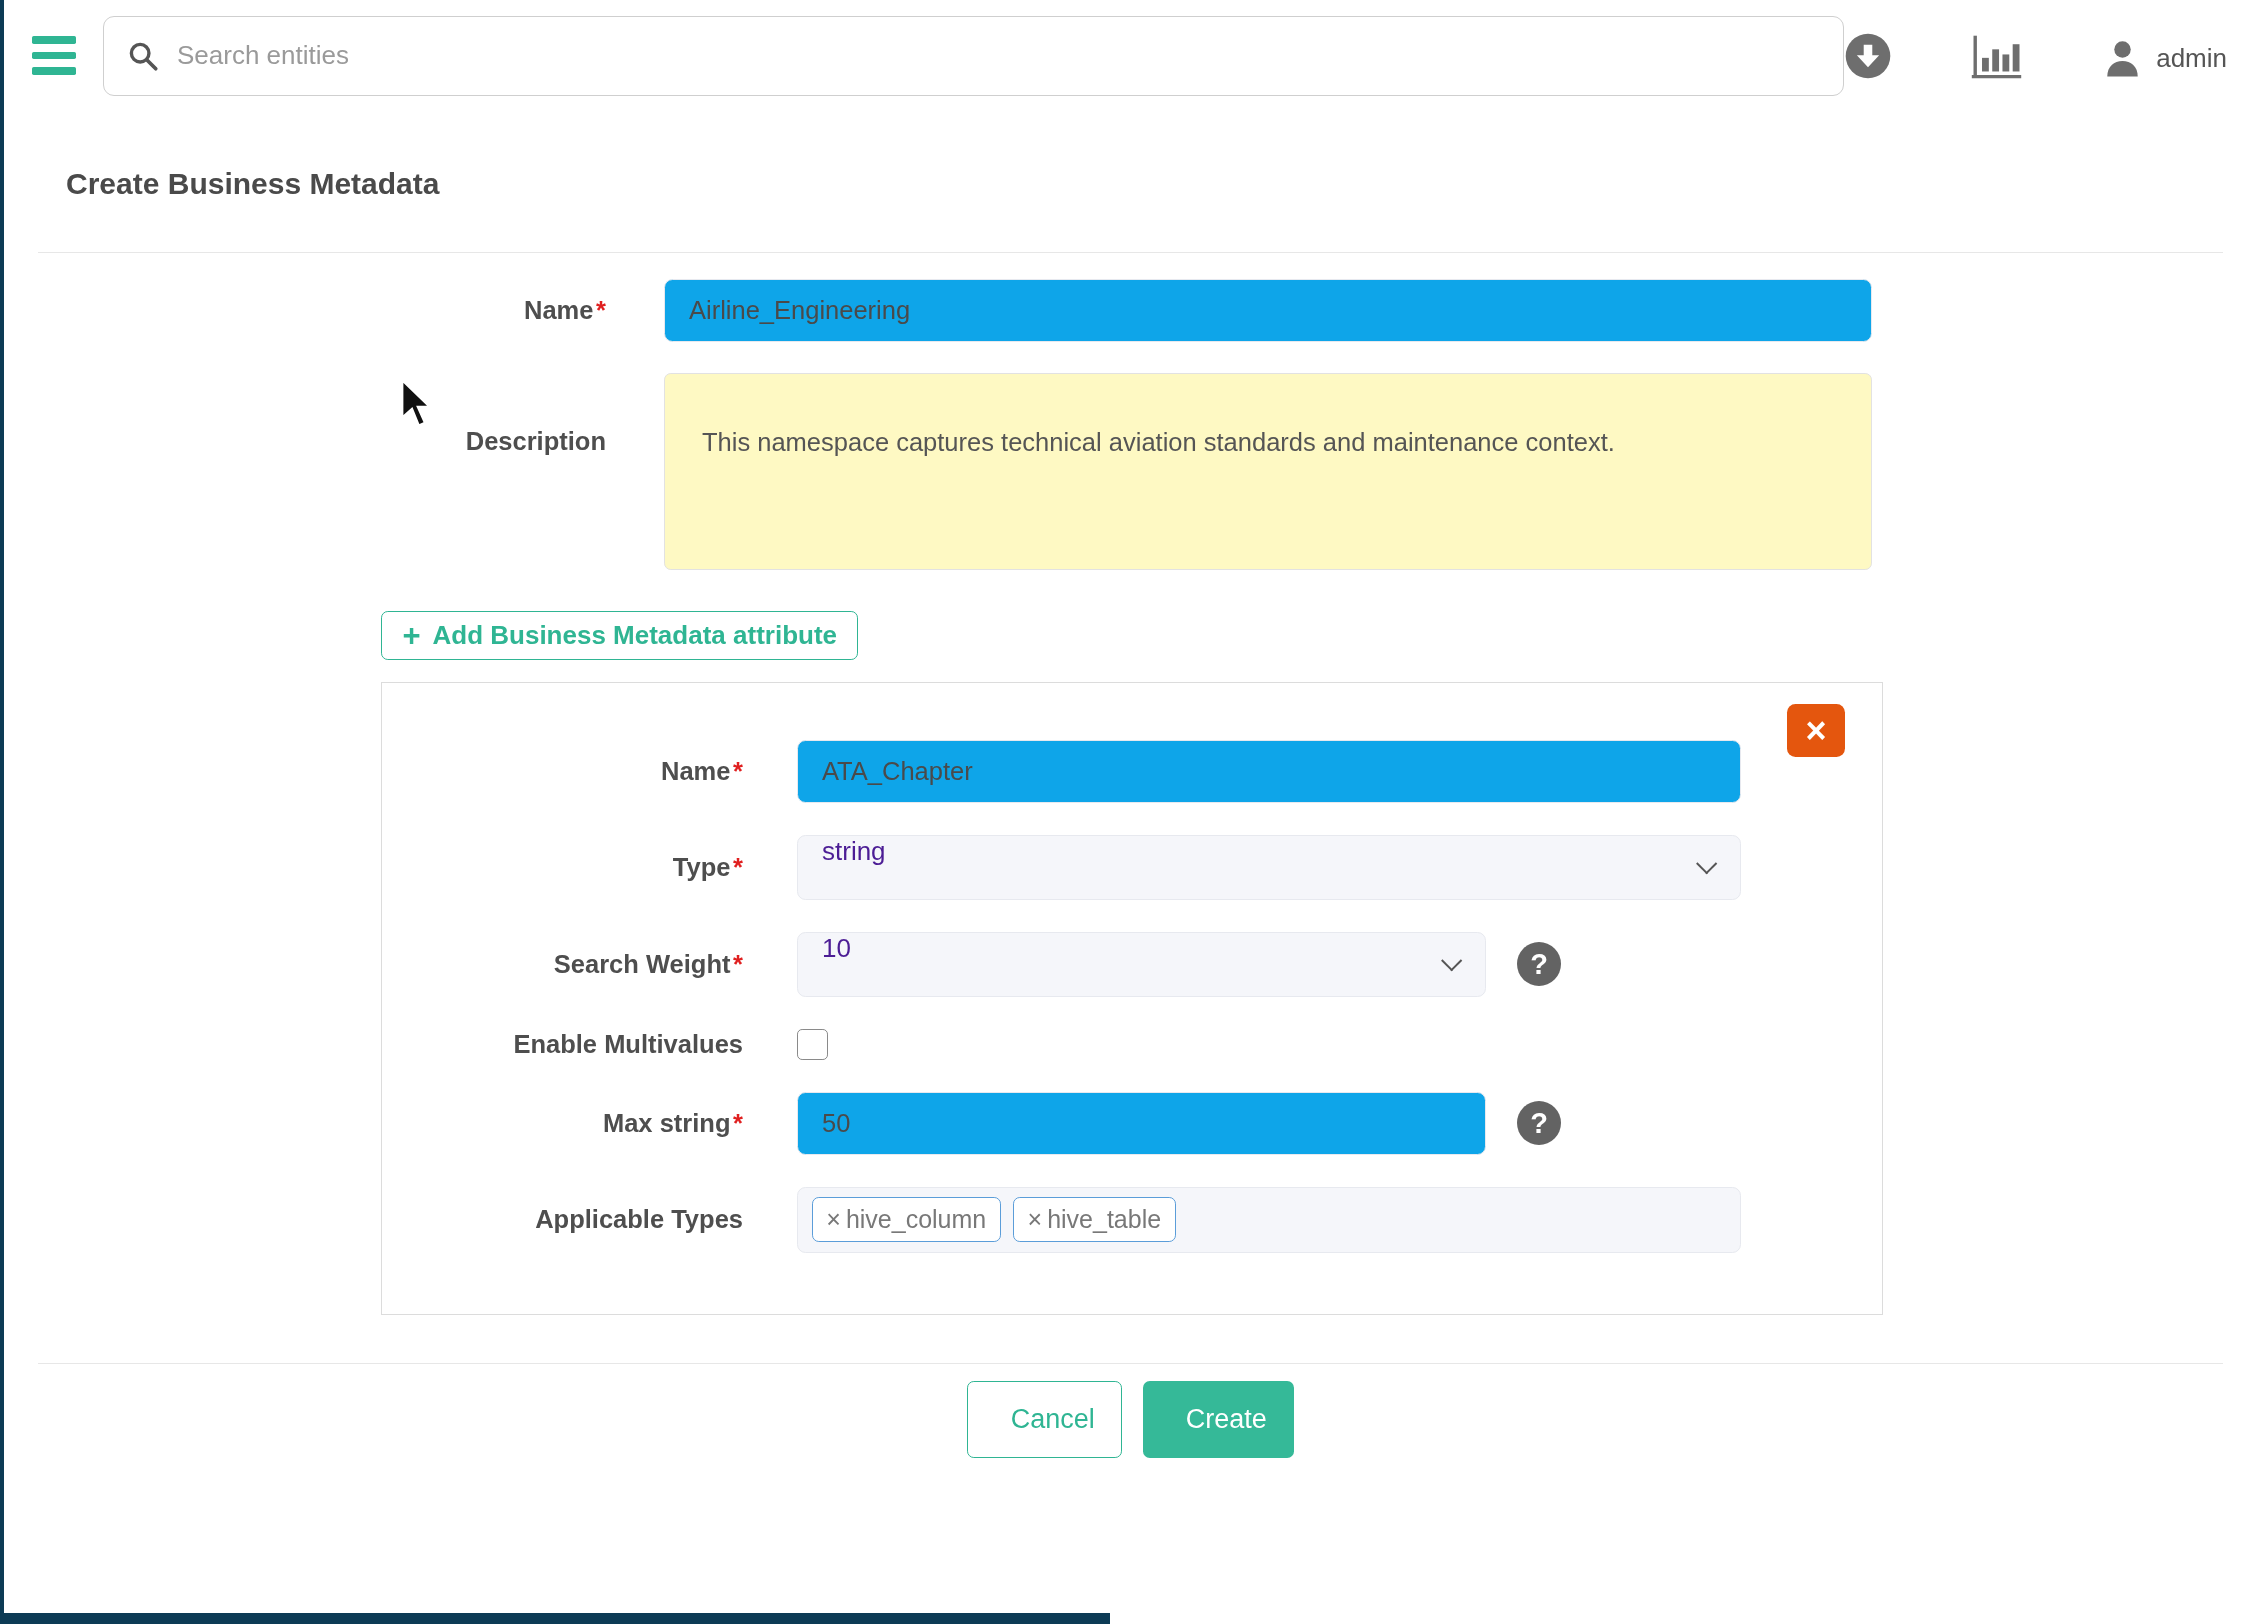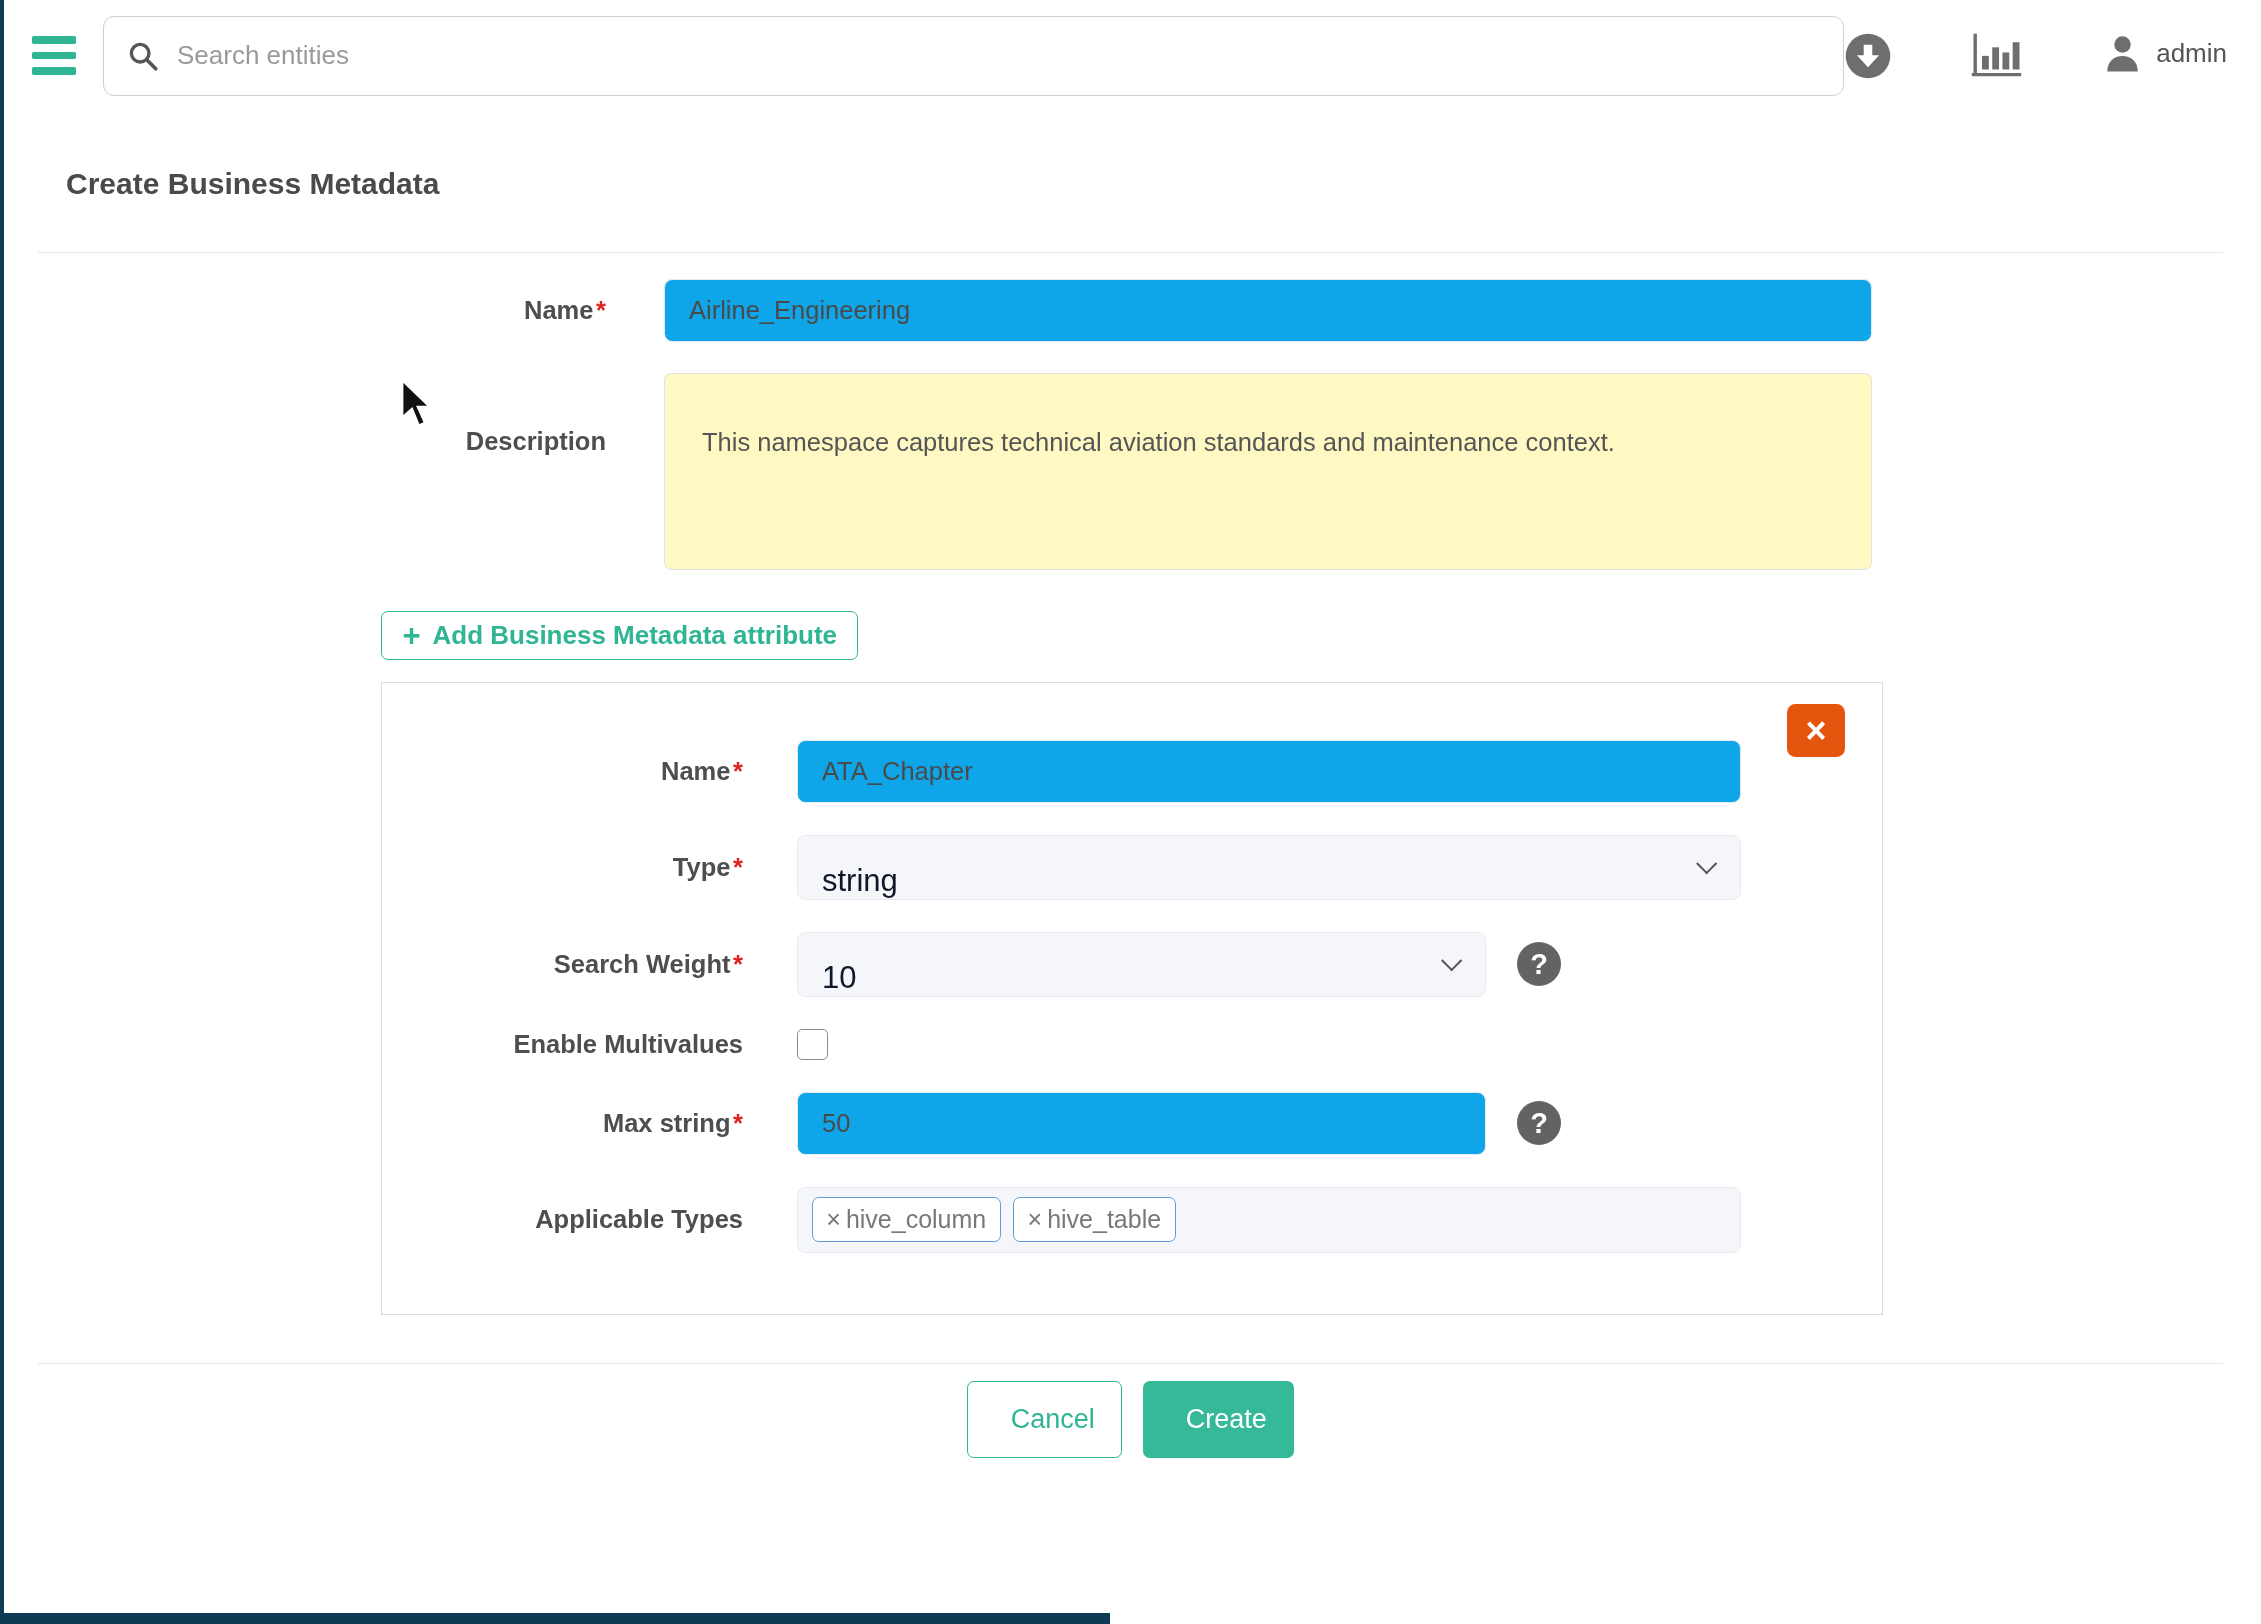--- a/index.html
+++ b/index.html
@@ -12,21 +12,21 @@
 
   
   .topbar { display:flex; align-items:center; height:111px; padding:0 34px 0 32px; background:#fff; }
   .hamburger { display:flex; flex-direction:column; gap:7.7px; cursor:pointer; margin-right:27px; }
   .hamburger b { display:block; width:44px; height:7.7px; border-radius:1.7px; background:#2fb593; }
   .search-box { width:1742px; height:80px; border:1.7px solid #cfcfcf; border-radius:11px;
                 display:flex; align-items:center; padding:0 22px; gap:17px; background:#fff; }
   .search-box input { border:none; outline:none; flex:1; font-size:26px; color:#444;
                       font-family:"Liberation Sans", sans-serif; }
   .search-box input::placeholder { color:#9a9a9a; }
-  .topbar-icons { display:flex; align-items:flex-start; margin-left:auto; gap:78px; }
+  .topbar-icons { display:flex; align-items:flex-end; margin-left:auto; gap:78px; }
   .icon-btn { display:flex; align-items:center; gap:12px; cursor:pointer; }
   .admin-label { font-size:26px; color:#555; }
 
   
   main { padding:0 38px; position:relative; }
   .page-title { font-size:30px; font-weight:700; color:#4a4a4a; margin:56px 0 0 28px; }
   .title-divider { border:none; border-top:1.7px solid #e7e7e7; margin:51px 0 0 0; }
 
   
   .form-area { margin-top:25.5px; }
@@ -54,21 +54,21 @@
   .remove-attr-btn { position:absolute; top:21px; right:37px; width:58px; height:53px;
                      background:#e4560e; border:none; border-radius:8.5px; color:#fff;
                      font-size:36px; font-weight:900; line-height:53px; text-align:center; cursor:pointer; }
   .attr-rows { margin-top:36px; }
   .arow { display:grid; grid-template-columns:361px 1004px; column-gap:54px; align-items:center; }
   .arow + .arow { margin-top:32px; }
   .ctl { display:flex; align-items:center; gap:31px; }
   .w-full { width:944px; }
   .w-short { width:689px; }
   .select-like { height:65px; background:#f5f6fa; border:1.7px solid #e7e9ef; border-radius:8.5px;
-                 display:flex; align-items:flex-end; padding:0 24px; font-size:31px; color:#0f172a;
+                 display:flex; align-items:flex-start; padding:0 24px; font-size:26px; color:#4c1d95;
                  cursor:pointer; position:relative; }
   .chev { width:15.3px; height:15.3px; border-right:2.6px solid #555; border-bottom:2.6px solid #555;
           transform:rotate(45deg) translate(-2.6px,-2.6px); position:absolute; right:25.5px; top:24px; }
   .help-icon { width:44px; height:44px; border-radius:50%; background:#636363; color:#fff;
                font-size:29px; font-weight:700; display:flex; align-items:center; justify-content:center;
                flex:0 0 auto; cursor:default; }
   .checkbox { width:31px; height:31px; border:1.7px solid #8a8a8a; border-radius:5.1px; background:#fff;
               appearance:none; -webkit-appearance:none; cursor:pointer; }
   .tags-field { height:66px; background:#f5f6fa; border:1.7px solid #e7e9ef; border-radius:8.5px;
                 display:flex; align-items:center; padding:0 13.6px; gap:12px; }

